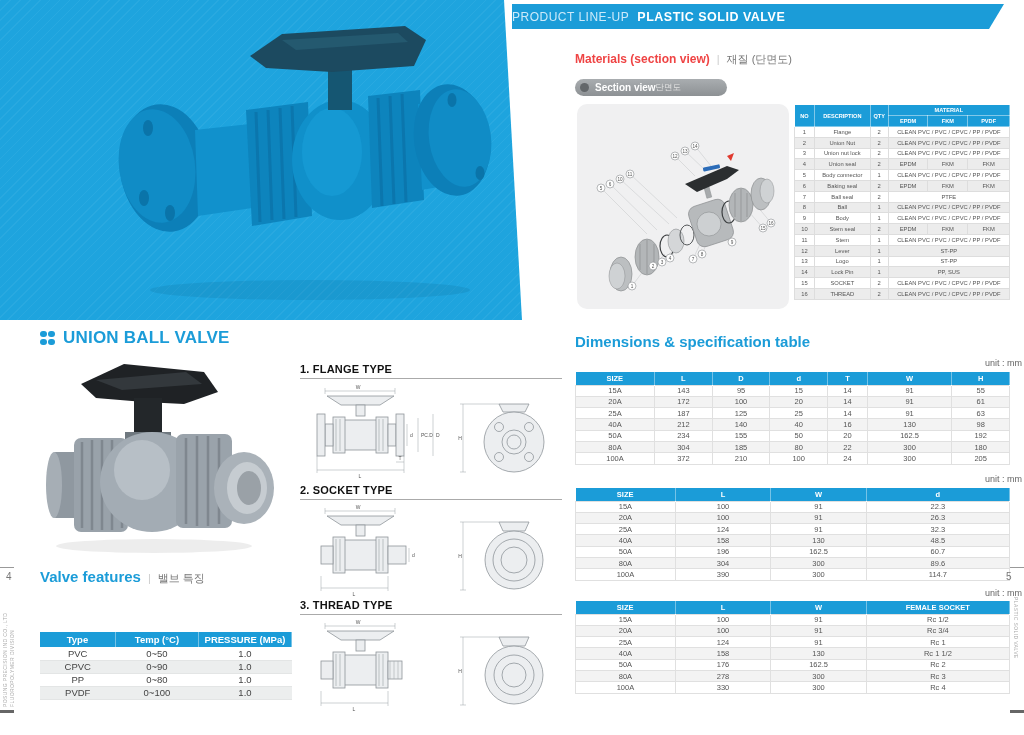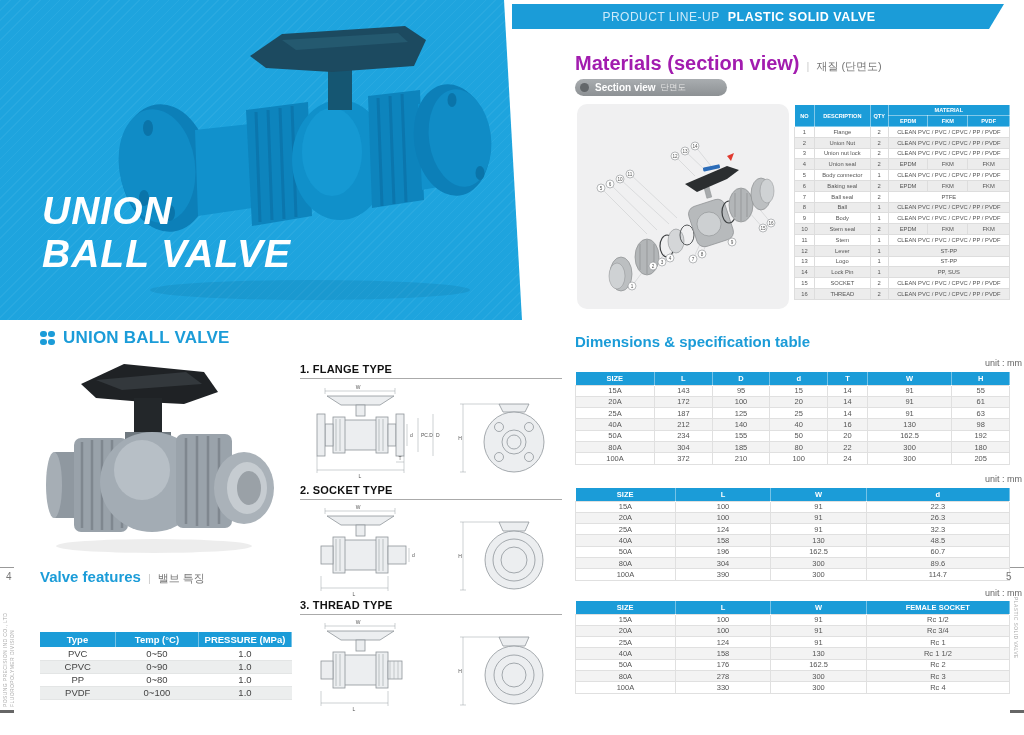--- a/index.html
+++ b/index.html
@@ -11,21 +11,21 @@
     background:#1ea4de;
     background-image:repeating-linear-gradient(135deg, rgba(255,255,255,.05) 0 1px, transparent 1px 7px);
     clip-path:polygon(0 0, calc(100% - 18px) 0, 100% 100%, 0 100%); }
   .hero-title { position:absolute; left:42px; top:190px; color:#fff; font-weight:bold;
     font-style:italic; font-size:39px; line-height:1.1; letter-spacing:1px; }
   .hero-valve { position:absolute; left:100px; top:8px; }
 
   
   .header-bar { position:absolute; left:512px; top:4px; width:492px; height:25px; background:#1b9cd8;
     clip-path:polygon(0 0, 100% 0, calc(100% - 15px) 100%, 0 100%);
-    display:flex; align-items:center; justify-content:center; padding-right:38px; }
+    display:flex; align-items:center; justify-content:flex-start; padding-right:38px; }
   .header-bar .lineup { color:#cdeafa; font-size:12px; margin-right:8px; letter-spacing:.5px; }
   .header-bar .htitle { color:#fff; font-size:12.5px; font-weight:bold; letter-spacing:.5px; }
 
   
   .edge-rule { position:absolute; height:1px; background:#999; width:14px; }
   .page-num { position:absolute; font-size:10px; color:#777; }
   .edge-vtext { position:absolute; display:flex; gap:1px; }
   .edge-vtext span { writing-mode:vertical-rl; transform:rotate(180deg); font-size:5px; color:#aaa; letter-spacing:.4px; }
   .edge-vtext-r { position:absolute; writing-mode:vertical-rl; font-size:5px; color:#aaa; letter-spacing:.4px; }
   .edge-bar { position:absolute; width:14px; height:3px; background:#666; }
@@ -53,28 +53,28 @@
   
   .dwg-label { position:absolute; font-size:11px; font-weight:bold; color:#111; letter-spacing:.2px;text-align:right; }
   .dwg-rule { position:absolute; left:300px; width:262px; height:1px; background:#aaa; }
   .dwg { position:absolute; left:303px; }
   .dwg text { font-size:5px; fill:#555; font-family:"Liberation Sans",sans-serif; }
   .fl { fill:#eceef0; stroke:#8f959a; stroke-width:.8; }
   .dim { stroke:#9aa0a5; stroke-width:.5; }
 
   
   .materials-head { position:absolute; left:575px; top:52px; display:flex; align-items:baseline; }
-  .materials-head .en { color:#a21caf; font-size:20px; font-weight:bold; }
+  .materials-head .en { color:#ef4444; font-size:12px; font-weight:bold; }
   .materials-head .sep { color:#ccc; margin:0 7px; font-size:11px; }
   .materials-head .kr { color:#777; font-size:11px; }
 
   .section-pill { position:absolute; left:575px; top:79px; width:152px; height:17px; border-radius:9px;
     background:linear-gradient(#a9adb0,#8d9194); display:flex; align-items:center; padding-left:5px; }
   .section-pill .dot { width:9px; height:9px; border-radius:50%; background:#63676a; margin-right:6px; }
-  .section-pill .en { color:#fff; font-size:10px; font-weight:bold; margin-right:5px; }
+  .section-pill .en { color:#fff; font-size:10px; font-weight:bold; }
   .section-pill .kr { color:#e2e2e2; font-size:8.5px; }
 
   .exploded-panel { position:absolute; left:577px; top:104px; width:212px; height:205px; background:#f0f0f1; border-radius:10px; }
   .callout-c { fill:#fdfdfd; stroke:#8a8d90; stroke-width:.6; }
   .callout-t { font-size:4.6px; fill:#555; text-anchor:middle; font-family:"Liberation Sans",sans-serif; }
   .leader { stroke:#b8bbbd; stroke-width:.4; }
 
   .materials-table { position:absolute; left:794px; top:104px; width:216px; border-bottom:1px solid #ccc; }
   .materials-table th { background:#1b9cd8; color:#fff; font-size:5.6px; font-weight:bold; height:11px; border:1px solid rgba(255,255,255,.45); }
   .materials-table td { text-align:center; font-size:5.8px; color:#555; height:10.8px; border:1px solid #ddd; padding:0 1px; }
@@ -124,24 +124,20 @@
 
       <ellipse cx="352" cy="132" rx="38" ry="56" fill="#0c7fb8" transform="rotate(-8 352 132)"></ellipse>
       <ellipse cx="360" cy="130" rx="31" ry="49" fill="#108cc6" transform="rotate(-8 360 130)"></ellipse>
       <ellipse cx="352" cy="92" rx="4.5" ry="7" fill="#0a74a9"></ellipse>
       <ellipse cx="380" cy="165" rx="4.5" ry="7" fill="#0a74a9"></ellipse>
 
       <rect x="228" y="58" width="24" height="44" fill="#155672"></rect>
       <polygon points="150,48 182,26 305,18 326,32 314,58 232,64 166,60" fill="#1c4a60"></polygon>
       <polygon points="182,32 298,25 308,34 196,42" fill="#24596f"></polygon>
     </svg>
-    <div class="hero-title">
-      <div>UNION</div>
-      <div>BALL VALVE</div>
-    </div>
   </div>
 
   <div class="header-bar">
     <span class="lineup">PRODUCT LINE-UP</span>
     <span class="htitle">PLASTIC SOLID VALVE</span>
   </div>
 
   <div class="edge-rule" style="left:0; top:567px;"></div>
   <div class="page-num" style="left:6px; top:571px;">4</div>
   <div class="edge-vtext" style="left:2px; top:597px; height:110px;">

